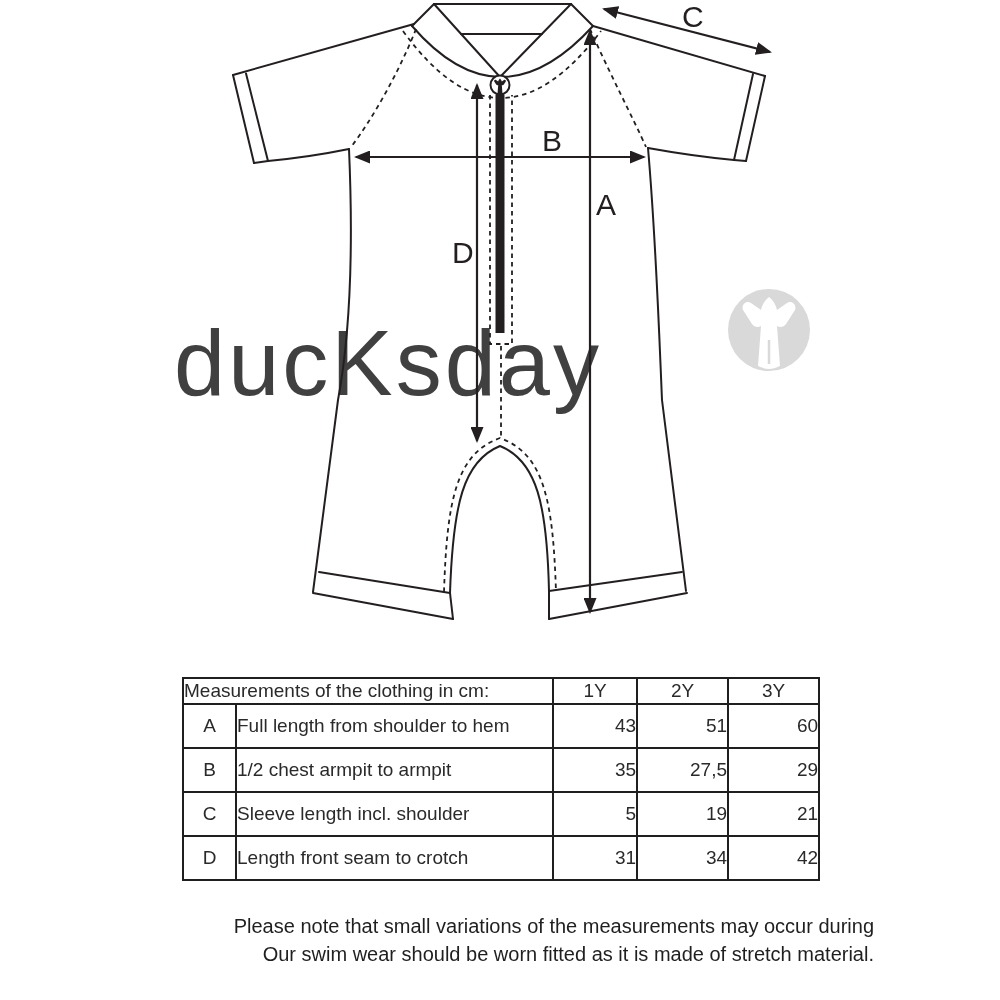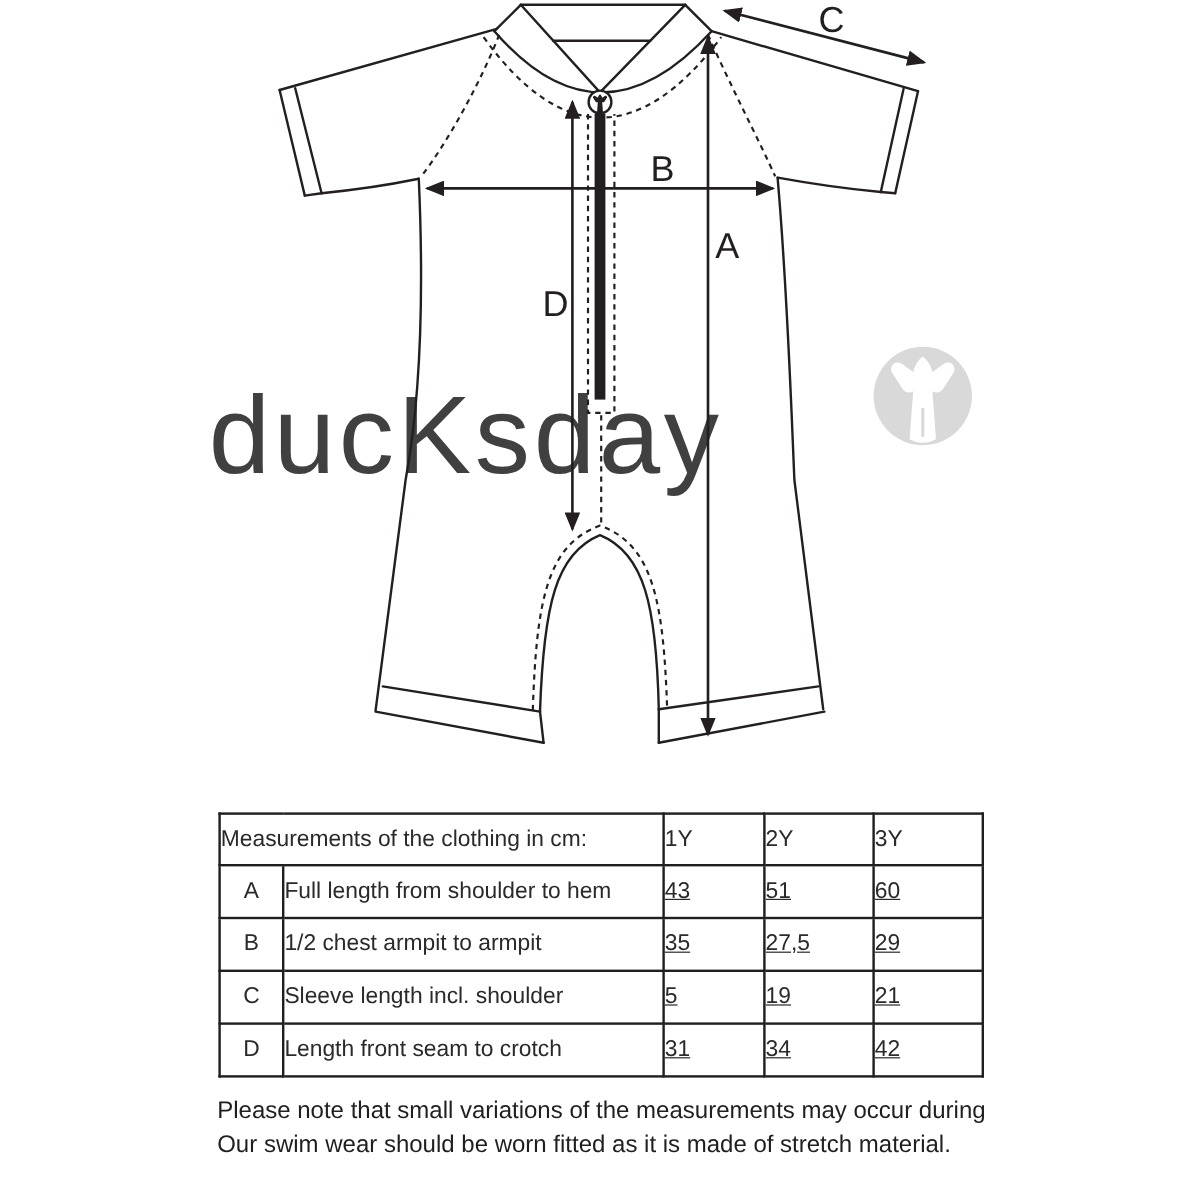--- a/index.html
+++ b/index.html
@@ -19,30 +19,30 @@
   #size-table{
     position:absolute;left:182px;top:677px;
     border-collapse:collapse;table-layout:fixed;width:636px;
   }
   #size-table td{
     border:2px solid #1f1f1f;padding:0 0 0 0;
     font-size:19px;color:#2a2a2a;vertical-align:middle;
     overflow:hidden;white-space:nowrap;
   }
   #size-table tr{height:44px;}
-  #size-table tr.header-row{height:43px;}
+  #size-table tr.header-row{height:26px;}
   td.cell-title{padding-left:7px;text-align:left;}
-  td.cell-size{}
+  td.cell-size{text-align:center;}
   td.cell-letter{text-align:center;font-size:18px;}
   td.cell-desc{padding-left:7px;text-align:left;}
-  td.cell-val{text-align:left;font-size:16.5px;text-decoration:underline;}
+  td.cell-val{text-align:right;font-size:16.5px;}
   
   #note{
-    position:absolute;left:181px;top:912px;width:680px;
-    font-size:20px;line-height:28px;color:#1f1f1f;
+    position:absolute;left:194px;top:912px;width:680px;
+    font-size:20px;line-height:28px;color:#1f1f1f;text-align:right;
   }
   .svg-line{stroke:#231f20;fill:none;stroke-width:2;stroke-linecap:round;stroke-linejoin:round;}
   .svg-dash{stroke:#231f20;fill:none;stroke-width:1.8;stroke-dasharray:4.5,4;}
   .svg-arrow{stroke:#231f20;fill:none;stroke-width:2.2;}
   .svg-label{font-family:"Liberation Sans",sans-serif;font-size:30px;fill:#231f20;}
 </style>
 </head>
 <body>
 
 <div id="canvas">

